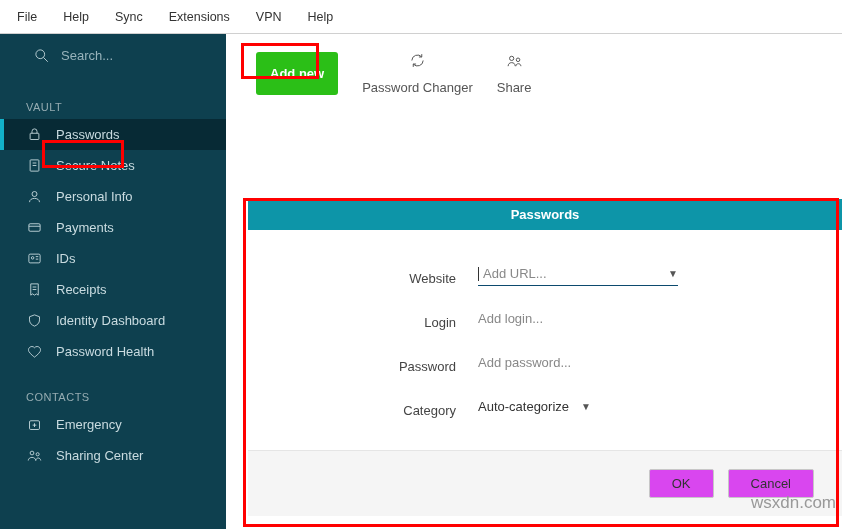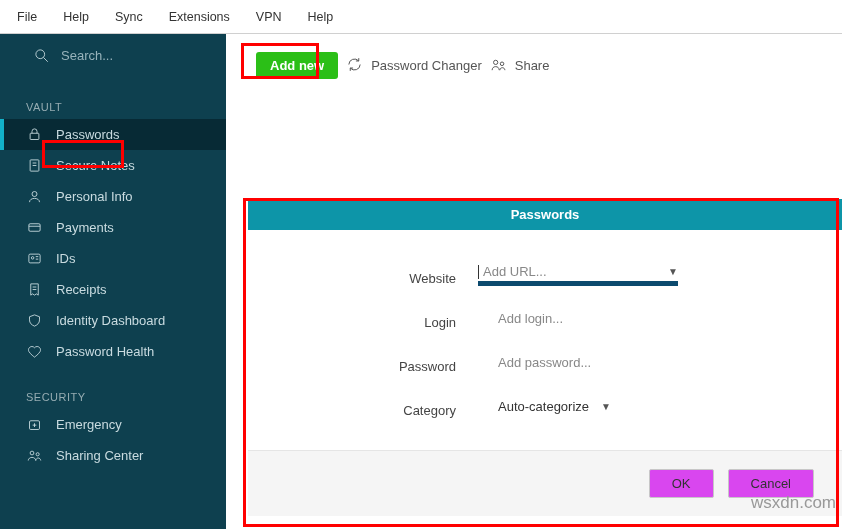--- a/index.html
+++ b/index.html
@@ -17,33 +17,33 @@
   .section-title { padding: 24px 26px 6px; font-size: 11px; letter-spacing: .5px; color: #96acb2; }
   .nav-item { display: flex; align-items: center; gap: 14px; padding: 8px 26px; color: #c9dbe0; cursor: pointer; }
   .nav-item.active { background: #072a35; position: relative; }
   .nav-item.active::before { content:""; position:absolute; left:0; top:0; bottom:0; width:4px; background:#12b1c9; }
   .nav-icon { width: 16px; display: flex; justify-content: center; }
   .nav-icon svg { stroke:#c9dbe0; fill:none; stroke-width:1.4; }
   .highlight-red { position:absolute; border: 3px solid #ff0000; pointer-events:none; }
 
   
   .main { flex:1; background:#fff; position: relative; }
-  .toolbar { display:flex; gap: 8px; padding: 18px 32px 18px 30px; font-size: 13px; color:#555; }
+  .toolbar { display:flex; gap: 24px; padding: 18px 32px 18px 30px; font-size: 13px; color:#555; }
   .btn-addnew { background:#2bbf17; color:#fff; font-weight:600; font-size:13px; padding:6px 14px; border:none; border-radius:3px; cursor:pointer; }
-  .toolbar-item { display:flex; align-items:center; gap:8px; cursor:pointer; }
+  .toolbar-item { display:flex; align-items:center; gap:8px; cursor:pointer;flex-direction:column; }
   .toolbar-icon svg { stroke:#555; fill:none; stroke-width:1.4; }
 
   
   .dialog { position:absolute; left:22px; right:0; top:165px; bottom:0; }
   .dialog-header { background:#0d95a8; color:#fff; text-align:center; font-size:13px; font-weight:600; padding:8px 0; }
   .form { padding: 32px 60px 12px; }
   .row { display:flex; align-items:flex-end; margin-bottom: 20px; }
   .row label { width: 170px; text-align:right; padding-right: 22px; font-size:13px; color:#444; }
-  .field { flex: 0 0 200px; display:flex; align-items:center; border-bottom:5px solid #0c4a6e; height:24px; font-size:13px; color:#888; }
-  .field.noborder { border-bottom:none; color:#333;margin-left:20px; }
+  .field { flex: 0 0 200px; display:flex; align-items:center; border-bottom:1px solid #0c4a6e; height:24px; font-size:13px; color:#888; }
+  .field.noborder { border-bottom:none; color:#333; }
   .field .caret { margin-left:auto; font-size:10px; color:#555; cursor:pointer; }
   .cursor-line { display:inline-block; width:1px; height:14px; background:#333; margin-right:4px; }
   .dialog-footer { display:flex; justify-content:flex-end; gap:14px; padding:18px 28px; background:#f5f5f5; border-top:1px solid #e5e5e5; }
   .dlg-btn { border:1px solid #c7c7c7; background:#d946ef; padding:6px 22px; font-size:13px; color:#333; border-radius:2px; cursor:pointer; }
 
   .watermark { position:absolute; bottom:16px; right:6px; font-size:17px; color:#999;text-align:right; }
 </style>
 </head>
 <body>
 
@@ -139,21 +139,21 @@
     </div>
     <div class="nav-item">
       <span class="nav-icon">
           <svg width="15" height="15" viewBox="0 0 24 24">
             <path d="M12 21s-7-5-9-9c-2-4 1-8 5-8 2 0 3 1 4 2 1-1 2-2 4-2 4 0 7 4 5 8-2 4-9 9-9 9z"></path>
           </svg>
         </span>
       <span>Password Health</span>
     </div>
 
-    <div class="section-title">SECURITY</div>
+    <div class="section-title">CONTACTS</div>
     <div class="nav-item">
       <span class="nav-icon">
           <svg width="15" height="15" viewBox="0 0 24 24">
             <rect x="4" y="6" width="16" height="14" rx="2"></rect>
             <line x1="12" y1="10" x2="12" y2="16"></line>
             <line x1="9" y1="13" x2="15" y2="13"></line>
           </svg>
         </span>
       <span>Emergency</span>
     </div>

